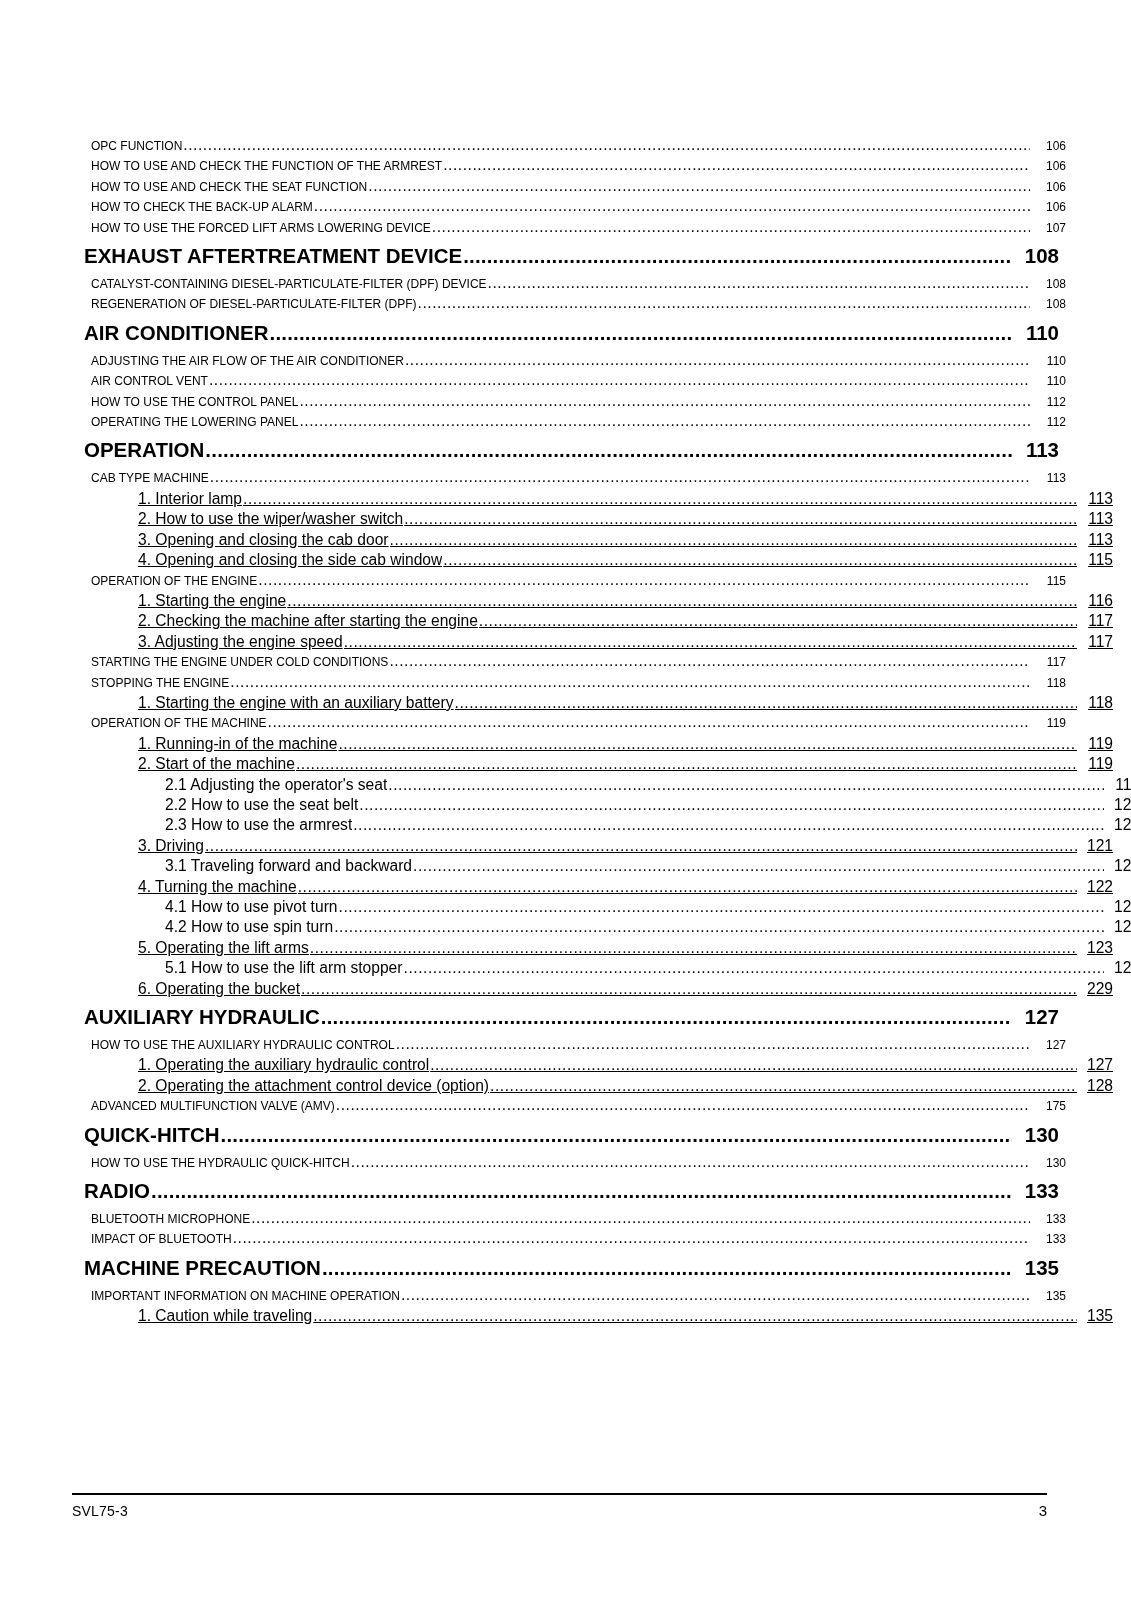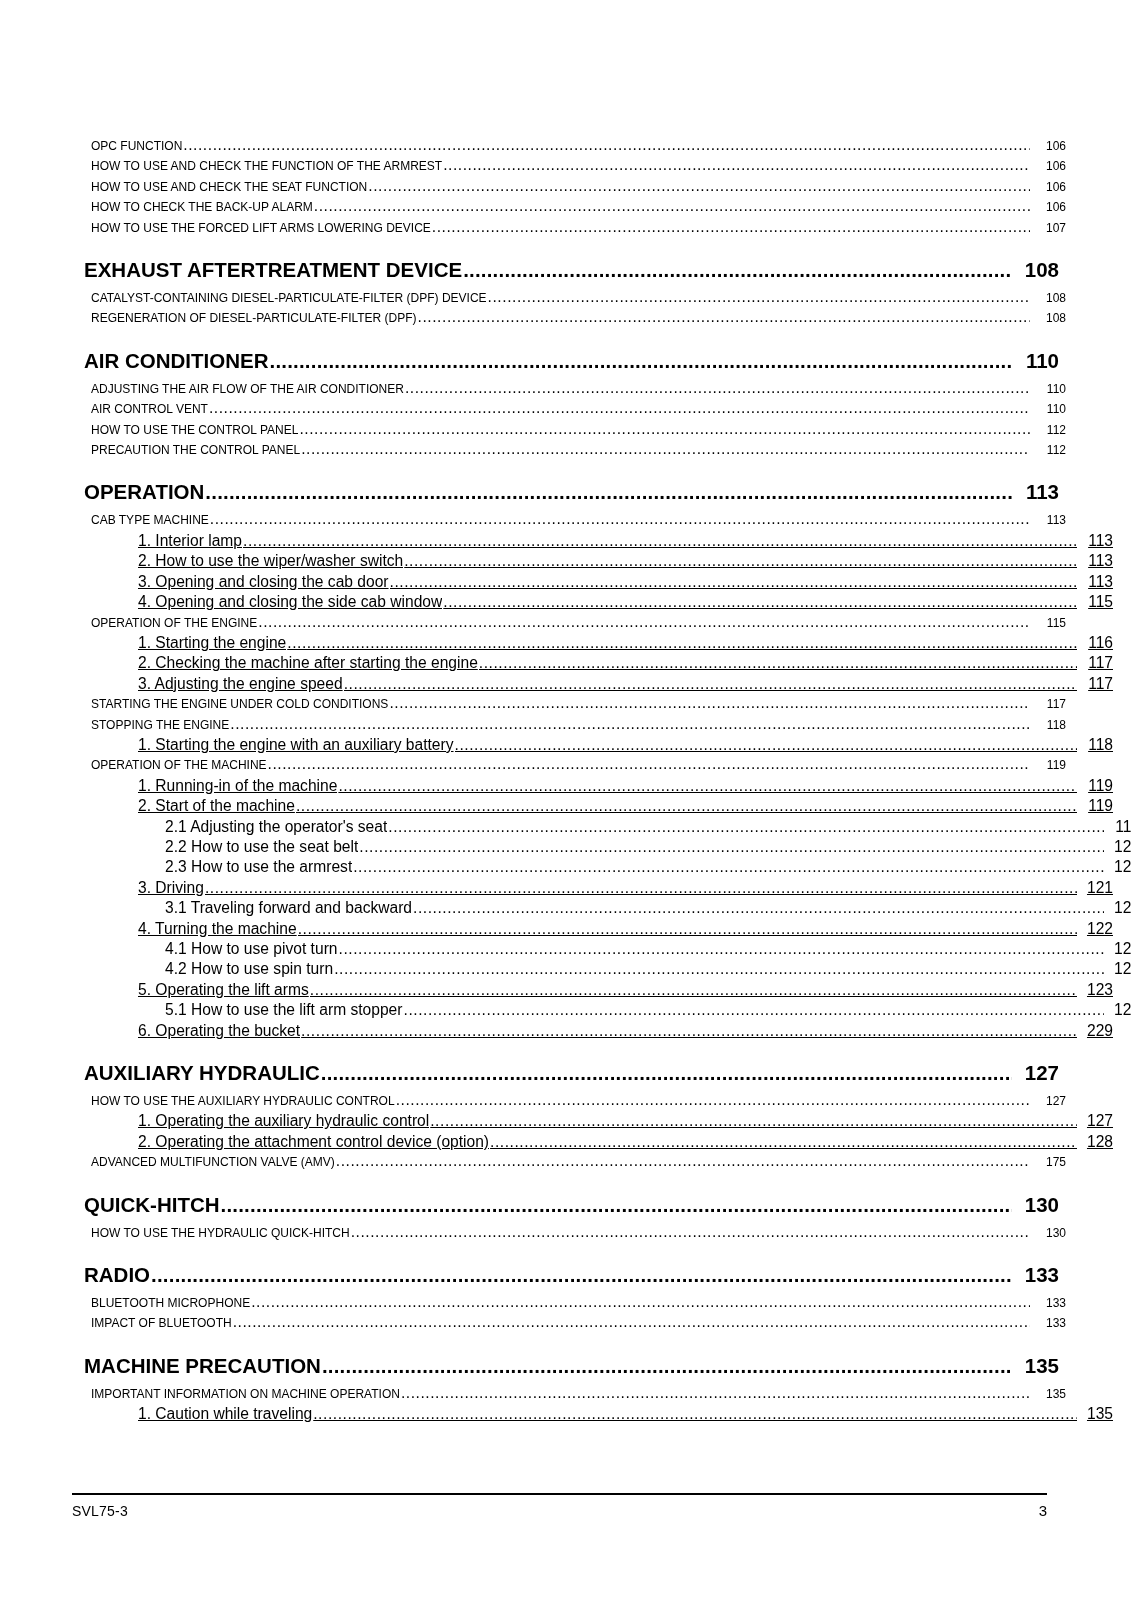--- a/index.html
+++ b/index.html
@@ -60,21 +60,21 @@
     flex: 0 0 auto;
     text-align: right;
   }
 
   
   .lvl1 {
     margin-left: 12px;
     font-size: 20.5px;
     font-weight: bold;
     line-height: 27px;
-    margin-top: 18px;
+    margin-top: 4px;
     margin-bottom: 5px;
   }
   .lvl1 .leader::after {
     font-size: 20.5px;
     font-weight: bold;
     letter-spacing: 0.2px;
   }
   .lvl1 .page { min-width: 46px; }
 
   
@@ -199,21 +199,21 @@
         <span class="title">AIR CONTROL VENT</span>
         <span class="leader"></span>
         <span class="page">110</span>
       </div>
       <div class="entry lvl2">
         <span class="title">HOW TO USE THE CONTROL PANEL</span>
         <span class="leader"></span>
         <span class="page">112</span>
       </div>
       <div class="entry lvl2">
-        <span class="title">PRECAUTION THE CONTROL PANEL</span>
+        <span class="title">OPERATING THE LOWERING PANEL</span>
         <span class="leader"></span>
         <span class="page">112</span>
       </div>
       <div class="entry lvl1">
         <span class="title">OPERATION</span>
         <span class="leader"></span>
         <span class="page">113</span>
       </div>
       <div class="entry lvl2">
         <span class="title">CAB TYPE MACHINE</span>

